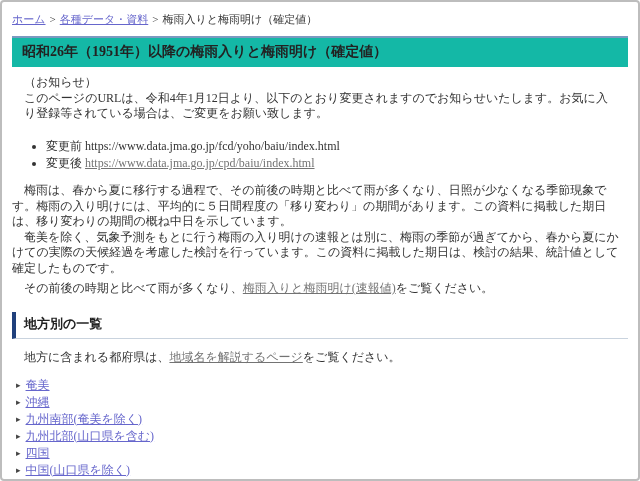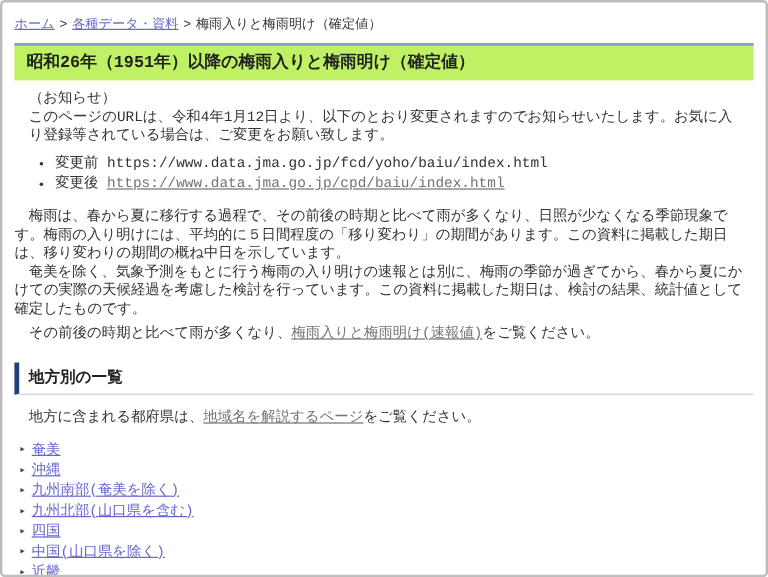--- a/index.html
+++ b/index.html
@@ -1,40 +1,40 @@
 <!DOCTYPE html>
 <html lang="ja"><head>
 <meta charset="utf-8">
 <style>
   html,body { margin:0; padding:0; background:#ffffff; }
   .page {
     width:640px; height:481px; box-sizing:border-box;
     border:2px solid #bdbdbd; border-radius:4px;
     background:#ffffff; overflow:hidden;
     padding:8px 10px 0 10px;
-    font-family:Liberation Mono, monospace;
+    font-family:Liberation Serif, serif;
     color:#333333;
   }
   
   .breadcrumb { font-size:11px; margin:2px 0 9px 0; color:#333; }
   .breadcrumb a { color:#6666cc; text-decoration:underline; cursor:pointer; }
   .bc-sep { color:#333; margin:0 4px; }
   .bc-current { color:#333; }
   
   .title-bar {
     border-top:2px solid #7b99c0;
-    background:#bef264;
+    background:#14b8a6;
     font-size:14px; font-weight:bold; color:#222222;
     padding:5px 10px 6px 10px;
   }
   
   .notice { font-size:12px; line-height:15px; margin:8px 0 0 12px; }
   .notice-heading { margin:0; }
   .notice-body { margin:1px 14px 0 0; }
-  .notice-list { margin:8px 0 12px 34px; padding:0; }
+  .notice-list { margin:18px 0 12px 34px; padding:0; }
   .notice-list li { list-style:disc; margin:2px 0; font-size:12px; line-height:15px; color:#333; }
   
   .para { font-size:12px; line-height:15.5px; margin:0; text-indent:1em; }
   .para.first { margin-top:10px; }
   .para.last { margin-top:5px; }
   a.inline-link { color:#737373; text-decoration:underline; cursor:pointer; }
   
   .section-heading {
     margin:15px 0 0 0;
     font-size:13px; font-weight:bold; color:#222;

